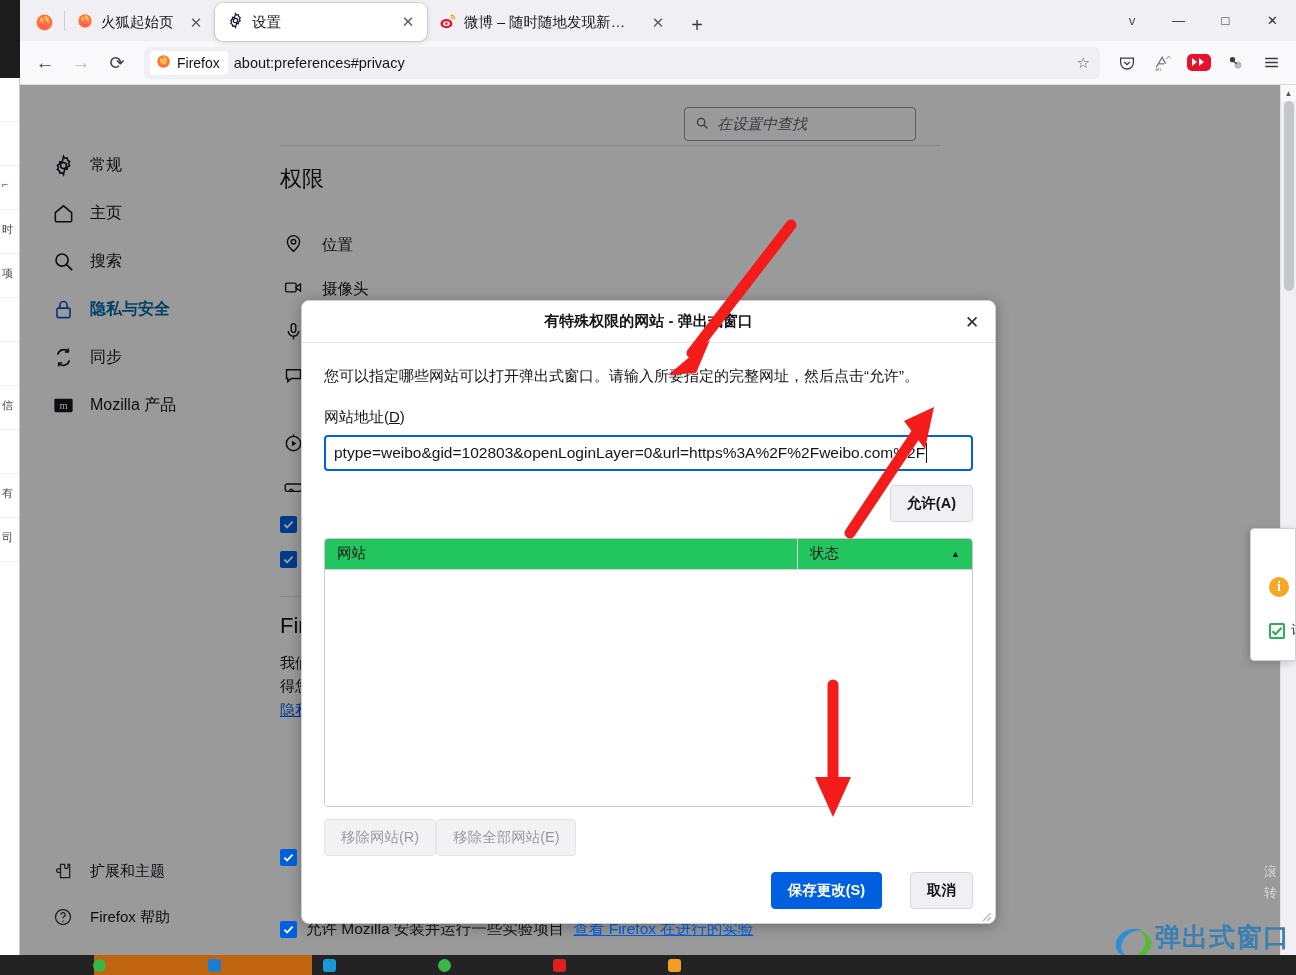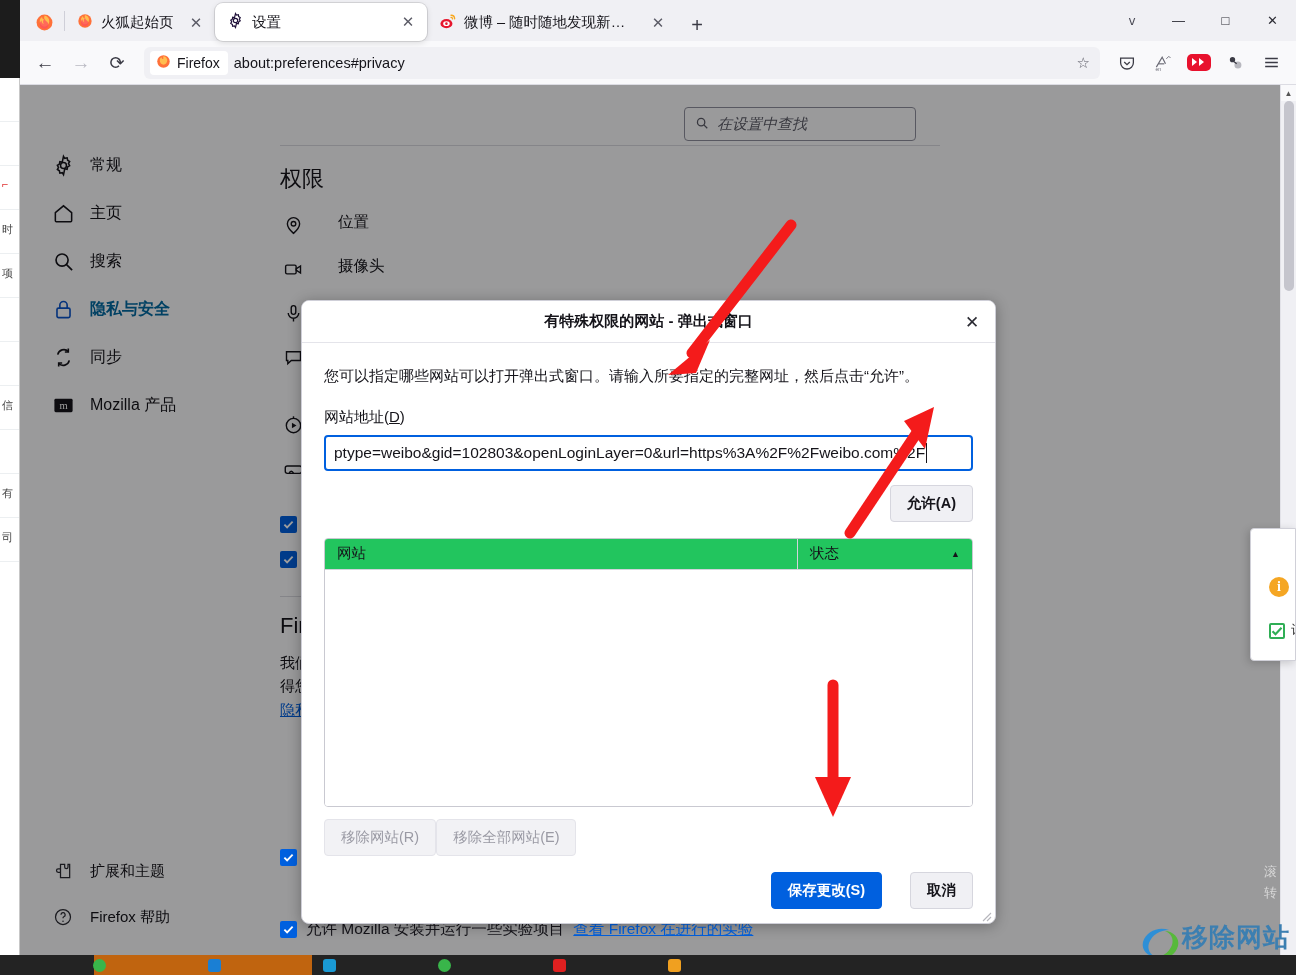--- a/index.html
+++ b/index.html
@@ -128,21 +128,21 @@
   .nav-item.active { color:#0369a1; font-weight: 700;}
   .nav-ico { width: 26px; height: 26px; display:flex; align-items:center; justify-content:center; }
   .nav-bottom { position:absolute; left: 30px; bottom: 12px; }
   .nav-bottom .nav-item { font-size: 15px; margin-bottom: 6px; }
 
   .main {
     flex: 1; padding: 60px 0 0 10px; position: relative;
   }
   .sec-divider { width: 660px; height:1px; background:#d7d7de; margin-bottom: 18px; }
   .sec-title { font-size: 22px; color:#15141a; margin-bottom: 18px; }
-  .perm-row { display:flex; align-items:flex-start; gap: 32px; height: 44px; }
+  .perm-row { display:flex; align-items:flex-end; gap: 16px; height: 44px; }
   .perm-ico { width: 26px; height:26px; display:flex; align-items:center; justify-content:center; color:#15141a;}
   .perm-label { font-size: 15.5px; color:#15141a; }
   .cbrow { display:flex; align-items:flex-start; gap: 10px; margin-top: 8px; font-size: 15.5px; color:#15141a;}
   .cbox {
     width: 17px; height:17px; border-radius:2px; background:#0060df; flex:0 0 auto;
     display:flex; align-items:center; justify-content:center; margin-top: 2px;
   }
   .cbox svg { display:block; }
   .sec2 { margin-top: 26px; }
   .sec2 h3 { font-size: 22px; font-weight: 400; color:#15141a; margin-bottom: 10px;}
@@ -679,21 +679,21 @@
     <div>转</div>
   </div>
 
   <div class="watermark">
     <span class="wm-swirl">
       <svg width="46" height="44" viewBox="0 0 46 44" aria-hidden="true">
         <path d="M5 20c3-11 16-16 26-12-9 0-17 5-20 13-2 6 1 12 7 14-8 0-15-7-13-15z" fill="#2e8fd6"></path>
         <path d="M40 24c-3 11-16 16-26 12 9 0 17-5 20-13 2-6-1-12-7-14 8 0 15 7 13 15z" fill="#57b93a"></path>
       </svg>
     </span>
-    <div class="wm-main">移除网站</div>
+    <div class="wm-main">弹出式窗口</div>
     <div class="wm-sub">www.xz7.com</div>
   </div>
 
   <div class="taskbar">
     <div class="tb-hl"></div>
     <span class="tb-dot" style="left:93px;background:#39b54a;border-radius:50%;"></span>
     <span class="tb-dot" style="left:208px;background:#1a7fd4;"></span>
     <span class="tb-dot" style="left:323px;background:#1a9ad4;"></span>
     <span class="tb-dot" style="left:438px;background:#39b54a;border-radius:50%;"></span>
     <span class="tb-dot" style="left:553px;background:#e02020;"></span>

